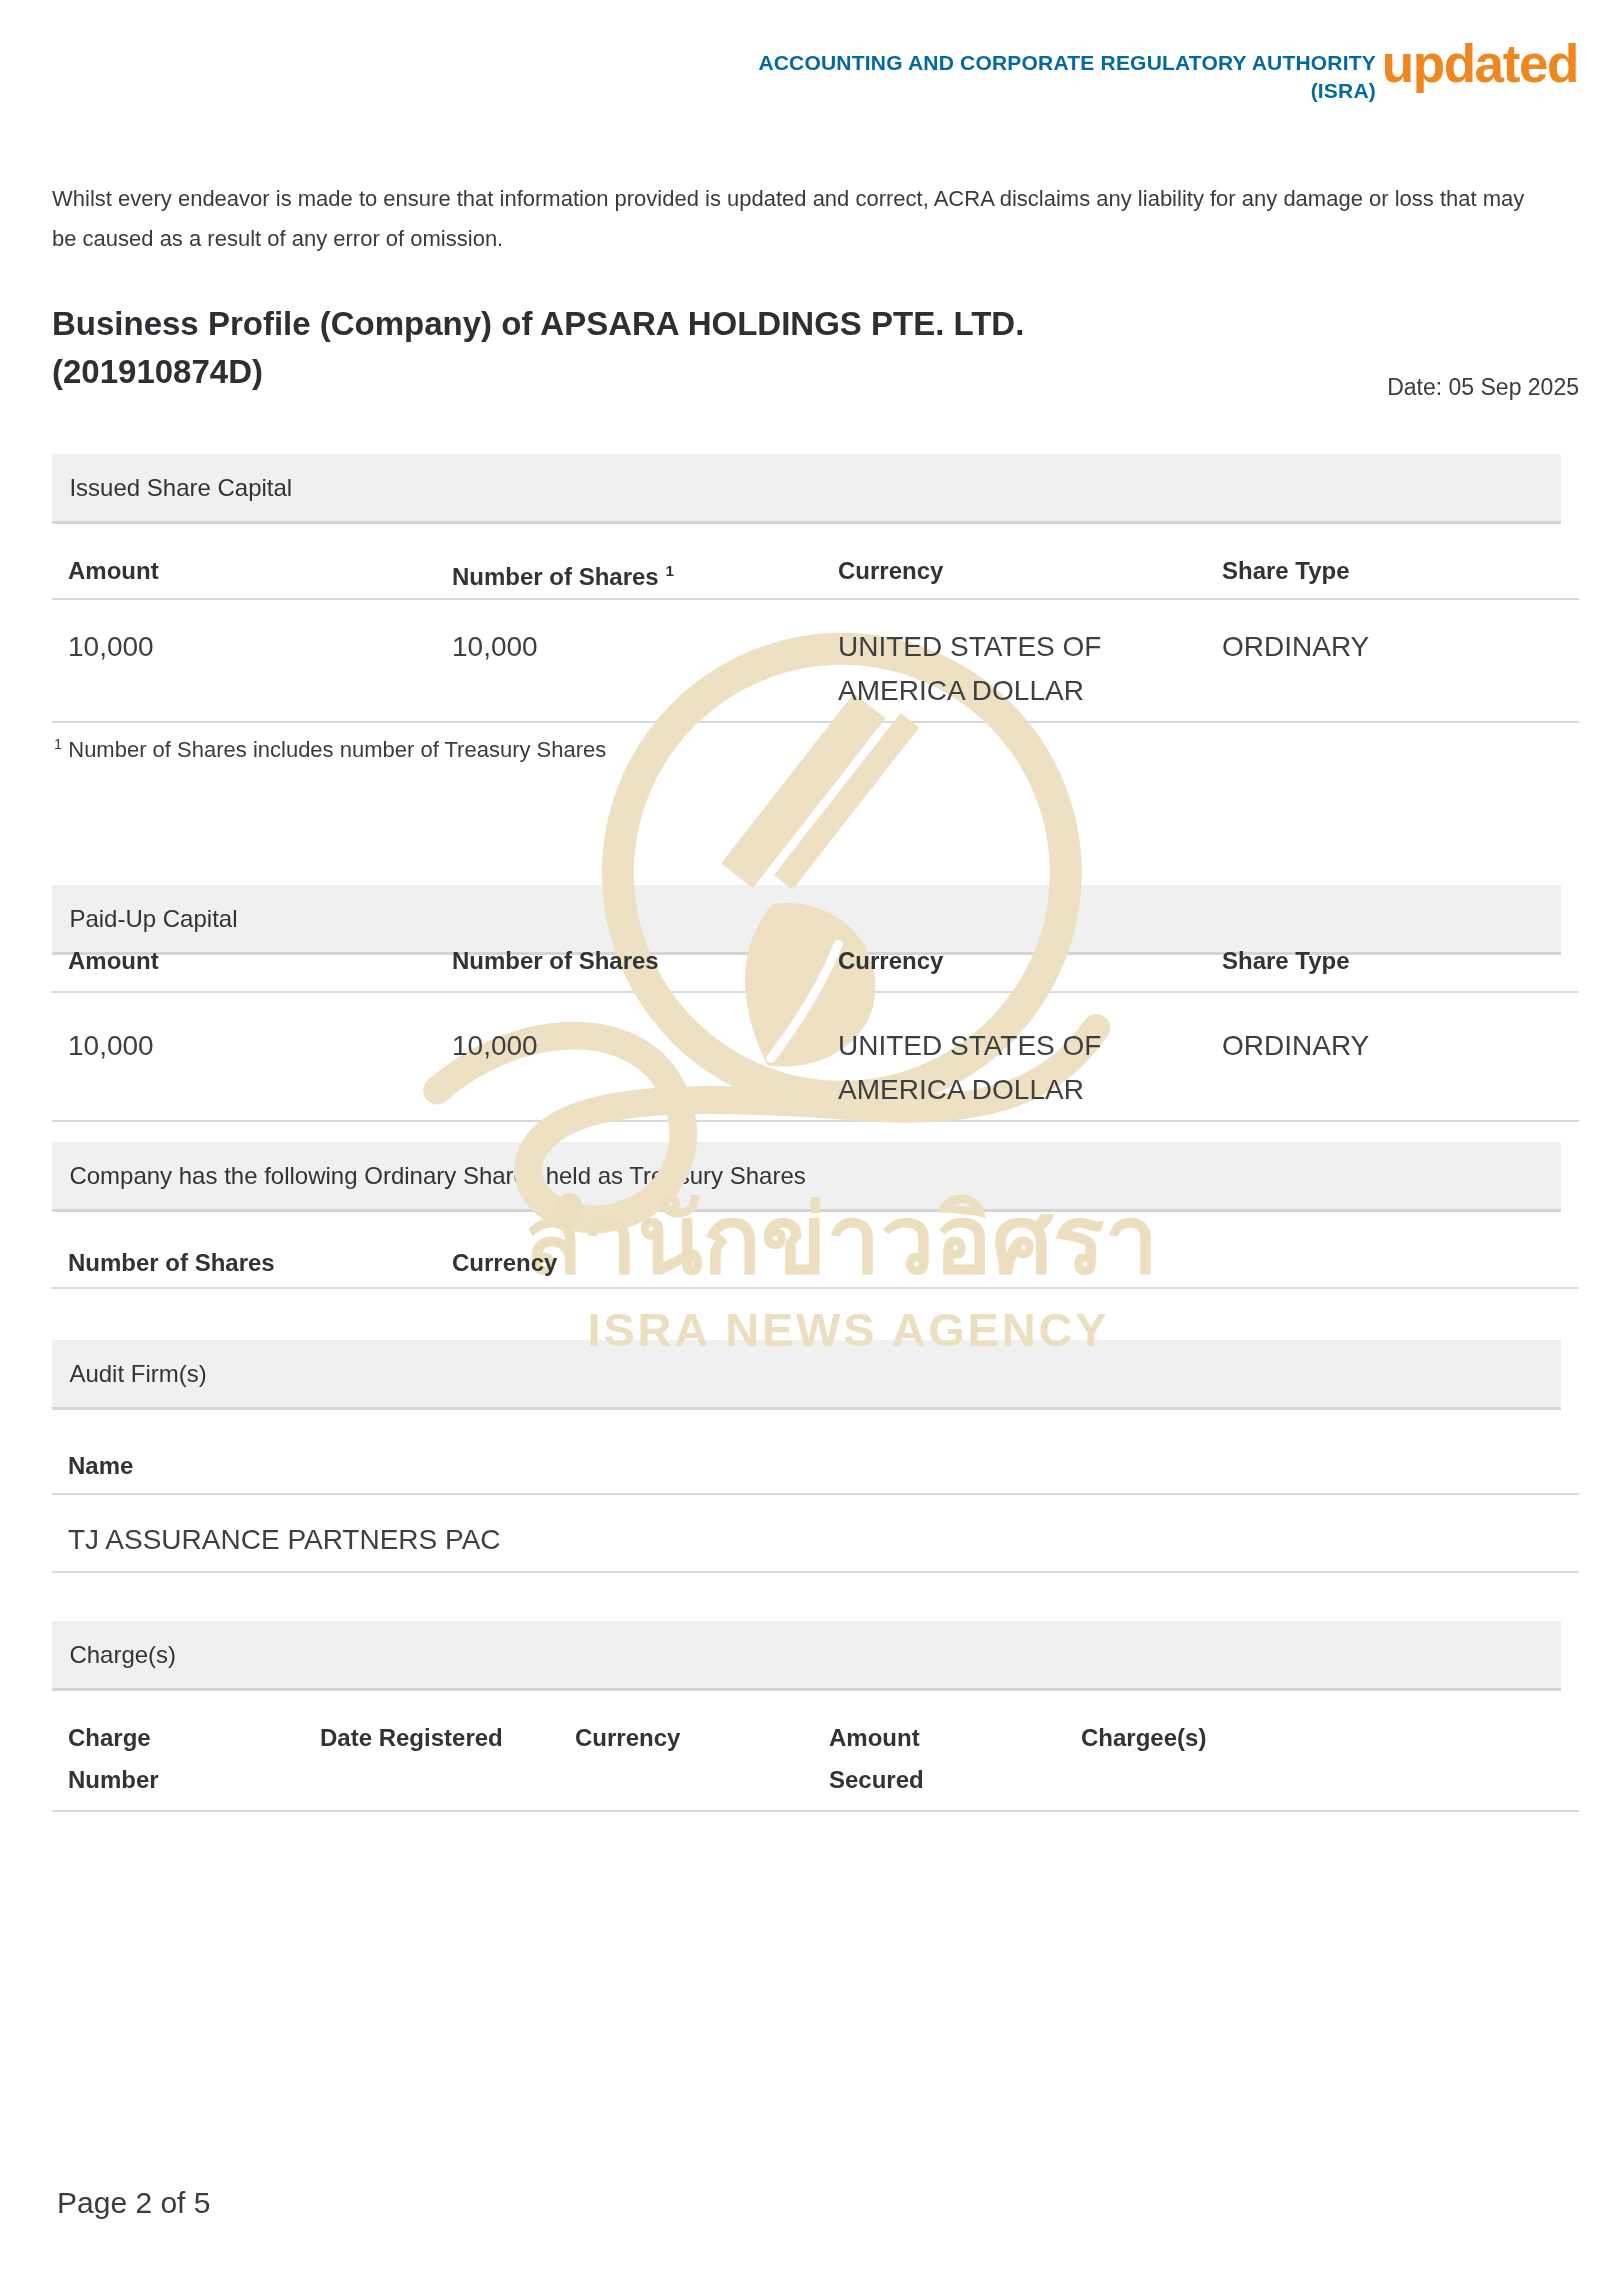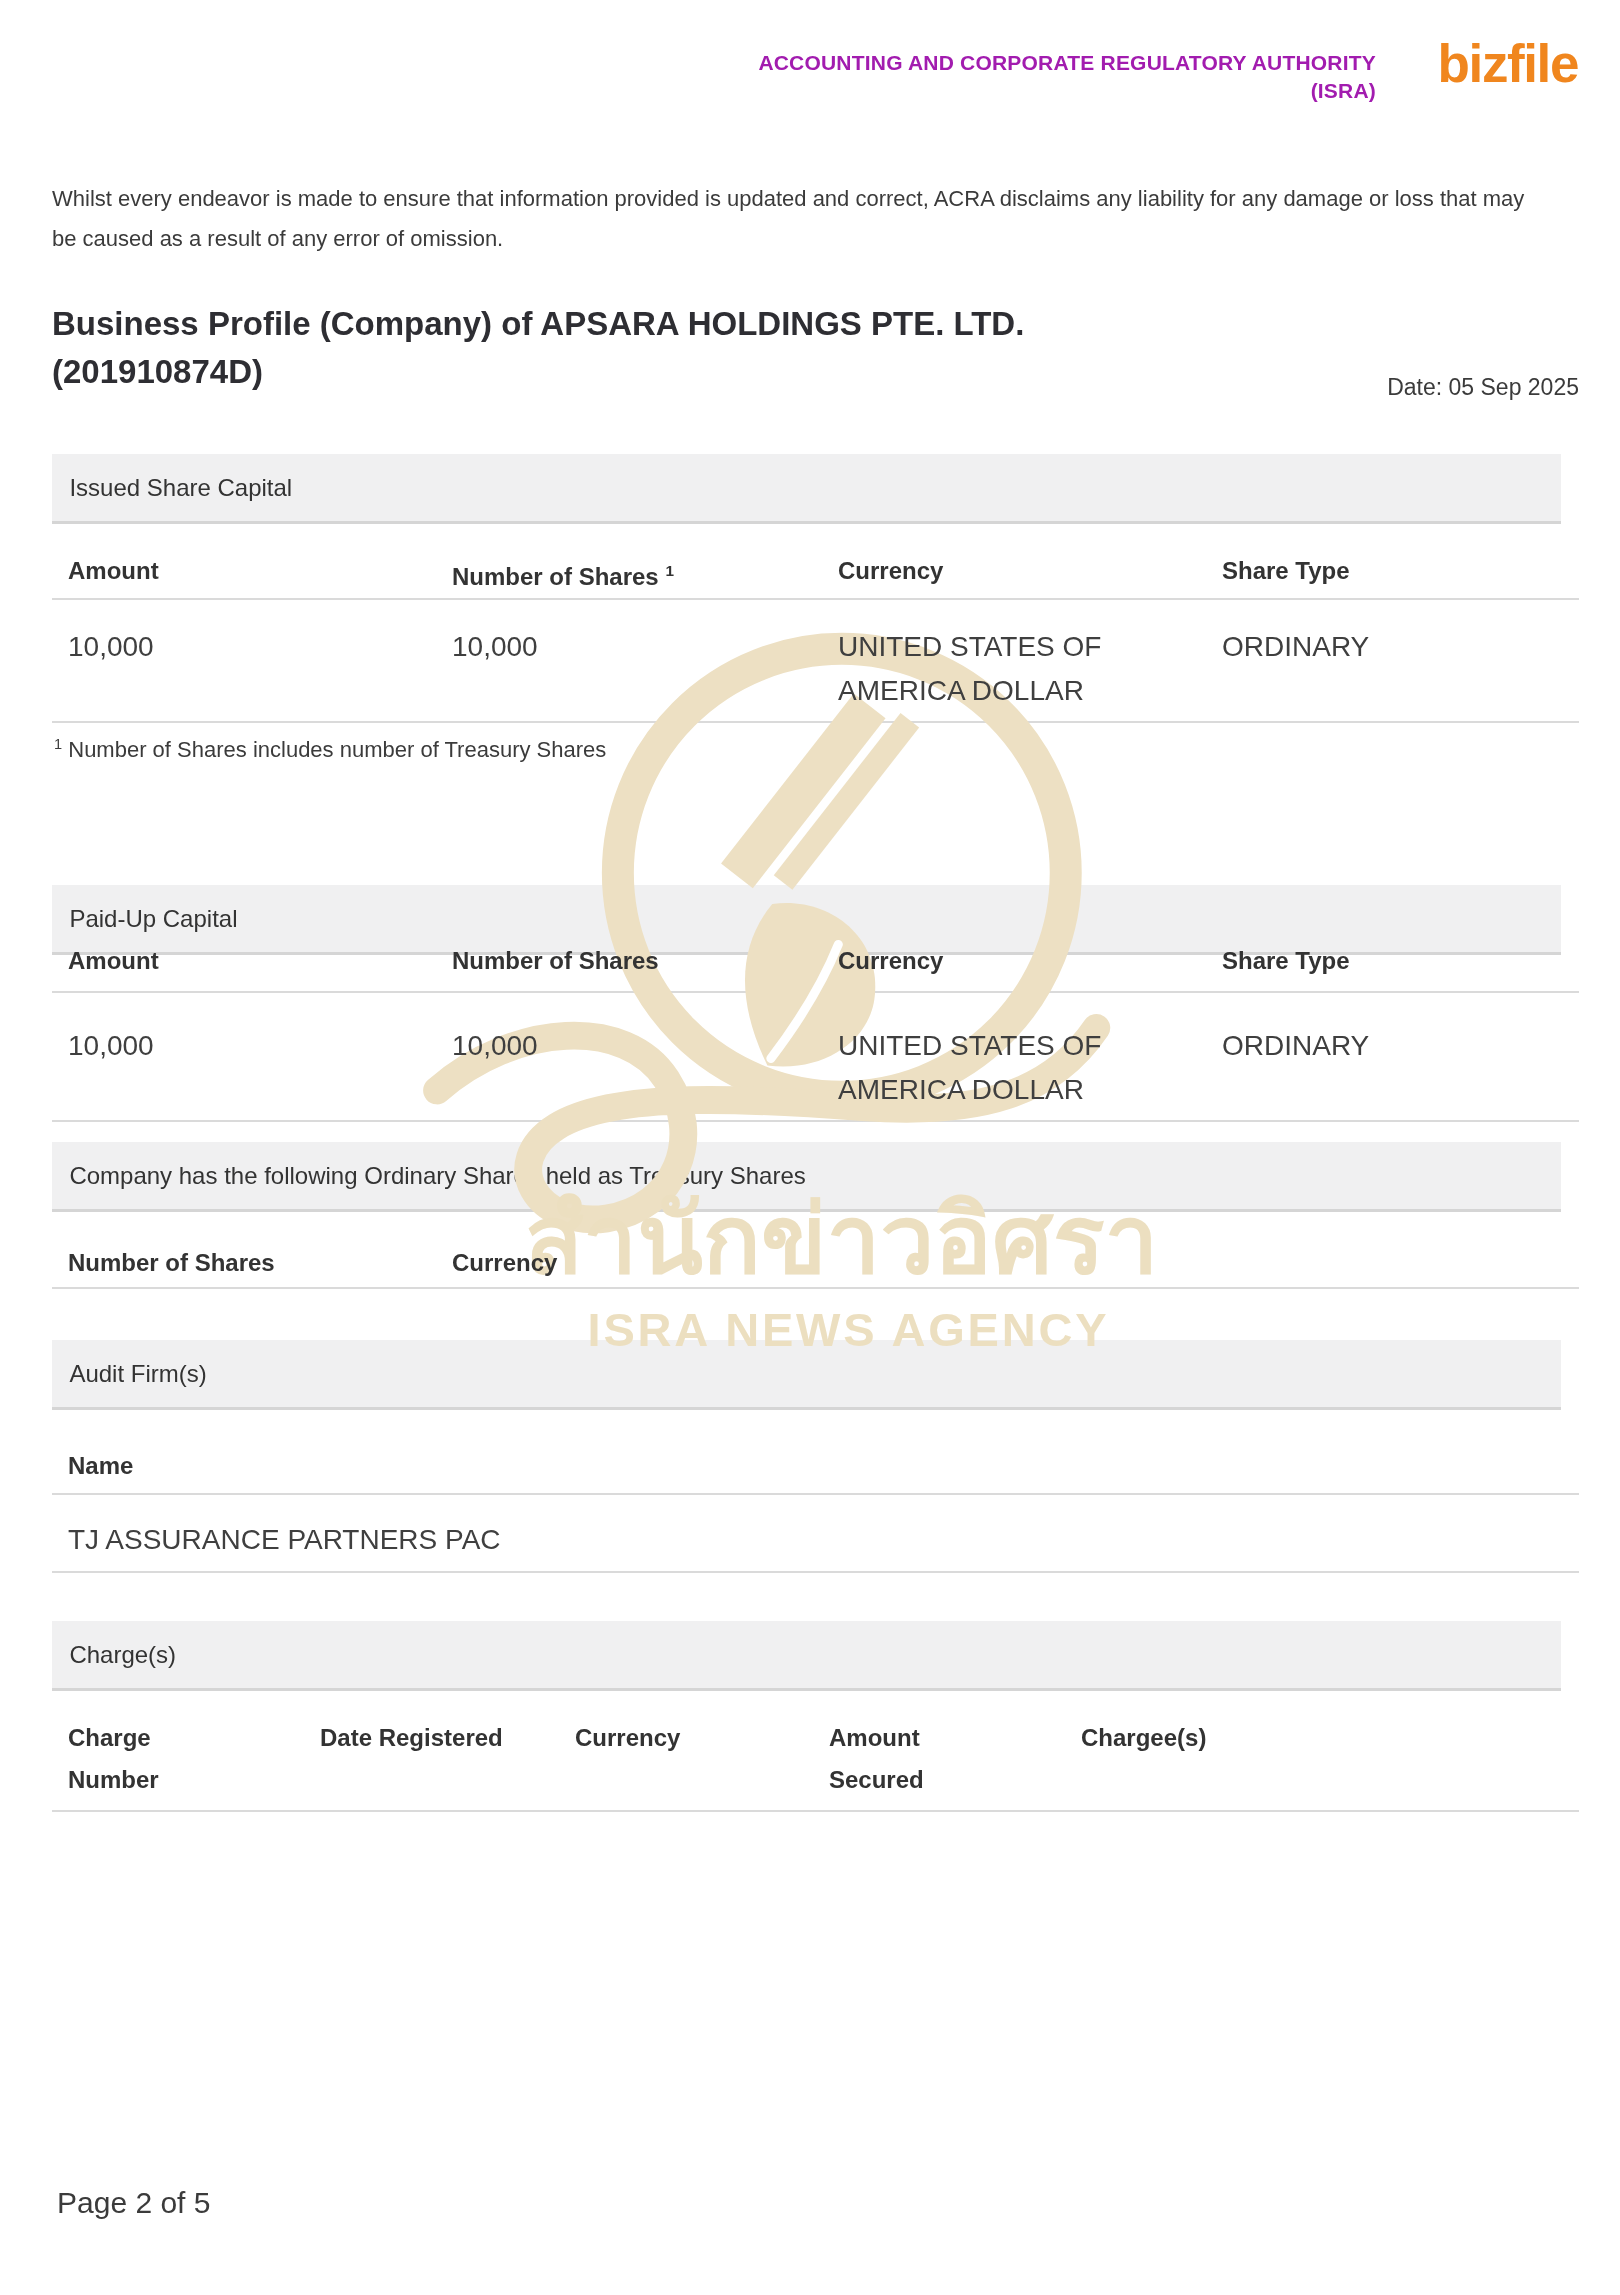--- a/index.html
+++ b/index.html
@@ -12,21 +12,21 @@
     overflow:hidden;
   }
   
   .layer{position:absolute;inset:0;}
   .layer.bg{z-index:1;}
   .layer.wm{z-index:2;pointer-events:none;}
   .layer.txt{z-index:3;}
 
   
   .acra{position:absolute;top:49px;right:245px;text-align:right;
-        font-size:21px;font-weight:700;color:#a21caf;line-height:28px;letter-spacing:0.2px;}
+        font-size:21px;font-weight:700;color:#0369a1;line-height:28px;letter-spacing:0.2px;}
   .bizfile{position:absolute;top:33px;right:43px;
            font-size:53px;font-weight:700;color:#f0861e;letter-spacing:-1.4px;}
 
   
   .disclaimer{position:absolute;left:52px;top:179px;width:1482px;
               font-size:22px;line-height:40px;color:#3b3b3b;}
   .title-l1{position:absolute;left:52px;top:305px;font-size:33px;font-weight:700;color:#2e2e33;}
   .title-l2{position:absolute;left:52px;top:353px;font-size:33px;font-weight:700;color:#2e2e33;}
   .doc-date{position:absolute;top:374px;right:42px;font-size:23px;color:#3b3b3b;}
 
@@ -106,21 +106,21 @@
     <div class="wm-thai">สำนักข่าวอิศรา</div>
     <div class="wm-en">ISRA NEWS AGENCY</div>
   </div>
 
   <div class="layer txt">
 
     <div class="acra">
       <div>ACCOUNTING AND CORPORATE REGULATORY AUTHORITY</div>
       <div>(ISRA)</div>
     </div>
-    <div class="bizfile">bizfile</div>
+    <div class="bizfile">updated</div>
 
     <div class="disclaimer">Whilst every endeavor is made to ensure that information provided is updated and correct, ACRA disclaims any liability for any damage or loss that may be caused as a result of any error of omission.</div>
     <div class="title-l1">Business Profile (Company) of APSARA HOLDINGS PTE. LTD.</div>
     <div class="title-l2">(201910874D)</div>
     <div class="doc-date">Date: 05 Sep 2025</div>
 
     <div class="hdr c1" style="top:550px;">Amount</div>
     <div class="hdr c2" style="top:550px;"><span>Number of Shares</span>&nbsp;<sup class="fn-sup">1</sup></div>
     <div class="hdr c3" style="top:550px;">Currency</div>
     <div class="hdr c4" style="top:550px;">Share Type</div>

